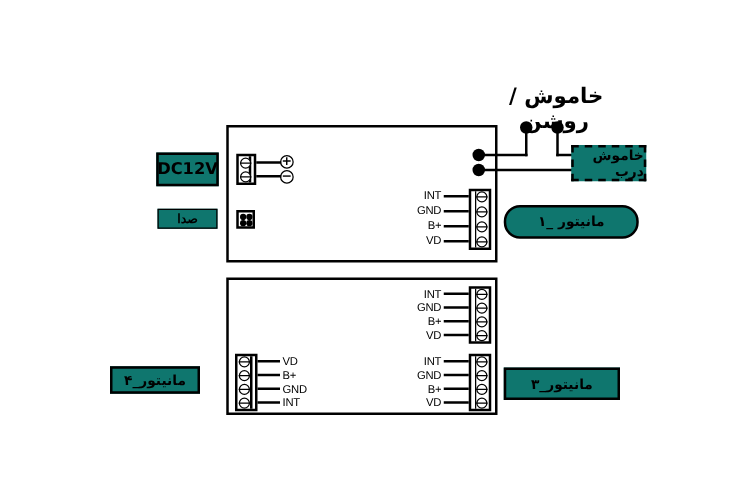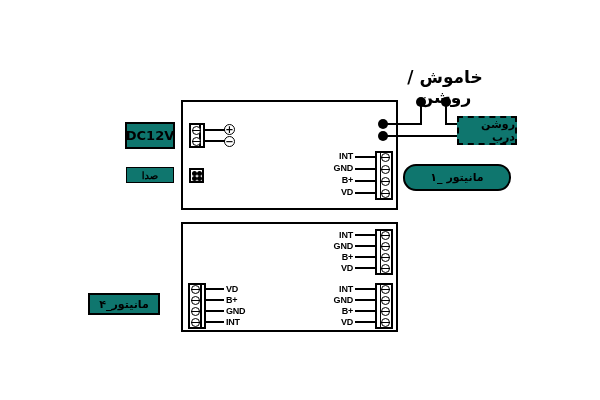--- a/index.html
+++ b/index.html
@@ -12,21 +12,21 @@
   .dashedbox { border-style:dashed; }
   .rtl { direction:rtl; unicode-bidi:isolate; }
   .wire { position:absolute; background:#000; }
   .dot { position:absolute; width:10px; height:10px; border-radius:50%; background:#000; }
   .tblock { position:absolute; border:2px solid #000; background:#fff; box-sizing:border-box; }
   .tdiv { position:absolute; top:0; bottom:0; width:1.5px; background:#000; }
   .screw { position:absolute; width:9px; height:9px; border:1.5px solid #000; border-radius:50%;
            box-sizing:border-box; background:#fff; }
   .screw::after { content:""; position:absolute; left:-1px; right:-1px; top:50%; margin-top:-0.8px;
                   height:1.5px; background:#000; }
-  .pin { position:absolute; font-family:"Liberation Sans", sans-serif; font-weight:bold;
+  .pin { position:absolute; font-family:"Liberation Sans", sans-serif; font-weight:normal;
          font-size:9px; line-height:11px; height:11px; letter-spacing:-0.2px; }
   .pin.r { text-align:right; }
   .pin.l { text-align:left; }
   .sym { position:absolute; width:11px; height:11px; border:1.5px solid #000; border-radius:50%;
          box-sizing:border-box; display:flex; align-items:center; justify-content:center;
          font-size:10px; font-weight:bold; line-height:1; font-family:"DejaVu Sans", sans-serif; }
   .spk { position:absolute; width:15px; height:15px; border:2px solid #000; box-sizing:border-box; background:#fff; }
   .spk i { position:absolute; width:5px; height:5px; border-radius:50%; background:#000; }
   .spk i.tl { left:0.5px; top:0.5px; } .spk i.tr { right:0.5px; top:0.5px; }
   .spk i.bl { left:0.5px; bottom:0.5px; } .spk i.br { right:0.5px; bottom:0.5px; }
@@ -75,21 +75,21 @@
 
   <div class="dot" style="left:378px; top:119px;"></div>
   <div class="dot" style="left:378px; top:131px;"></div>
   <div class="wire" style="left:383px; top:123px; width:39px; height:2px;"></div>
   <div class="wire" style="left:420px; top:102px; width:2px; height:23px;"></div>
   <div class="wire" style="left:445px; top:102px; width:2px; height:23px;"></div>
   <div class="wire" style="left:445px; top:123px; width:13px; height:2px;"></div>
   <div class="wire" style="left:383px; top:135px; width:75px; height:2px;"></div>
 
   <div class="lblbox dashedbox" style="left:457px; top:116px; width:60px; height:29px; font-size:11px;">
-    <span class="rtl">روشن درب</span>
+    <span class="rtl">خاموش درب</span>
   </div>
 
   <div class="tblock" style="left:375px; top:151px; width:18px; height:49px;">
     <div class="tdiv" style="left:2.5px;"></div>
     <span class="screw" style="left:3.5px; top:0px;"></span>
     <span class="screw" style="left:3.5px; top:12px;"></span>
     <span class="screw" style="left:3.5px; top:24px;"></span>
     <span class="screw" style="left:3.5px; top:36px;"></span>
   </div>
   <div class="wire" style="left:355px; top:156px; width:20px; height:2px;"></div>
@@ -145,17 +145,20 @@
   <div class="wire" style="left:206px; top:310px; width:18px; height:2px;"></div>
   <div class="wire" style="left:206px; top:321px; width:18px; height:2px;"></div>
   <div class="pin l" style="left:226px; top:284px; width:34px;">VD</div>
   <div class="pin l" style="left:226px; top:295px; width:34px;">B+</div>
   <div class="pin l" style="left:226px; top:306px; width:34px;">GND</div>
   <div class="pin l" style="left:226px; top:317px; width:34px;">INT</div>
 
   <div class="lblbox" style="left:403px; top:164px; width:108px; height:27px; font-size:11px;border-radius:13px;">
     <span class="rtl">مانيتور _۱</span>
   </div>
+  <div class="lblbox" style="left:403px; top:294px; width:93px; height:26px; font-size:11px;">
+    <span class="rtl">مانيتور_۳</span>
+  </div>
   <div class="lblbox" style="left:88px; top:293px; width:72px; height:22px; font-size:11px;">
     <span class="rtl">مانيتور_۴</span>
   </div>
 
 </div>
 
 </body></html>

